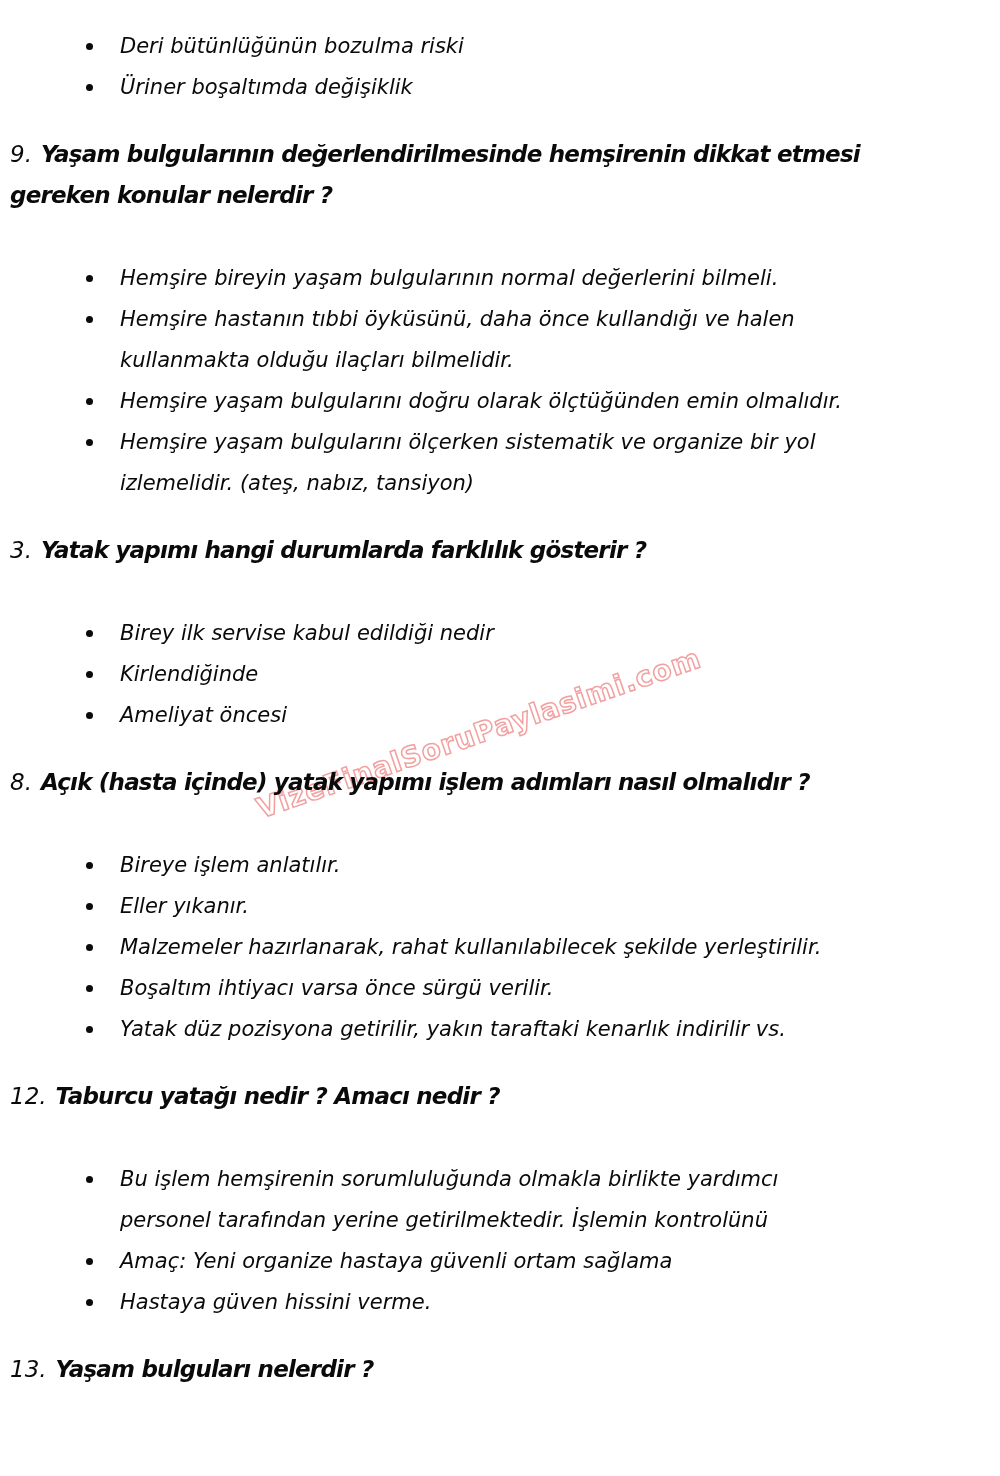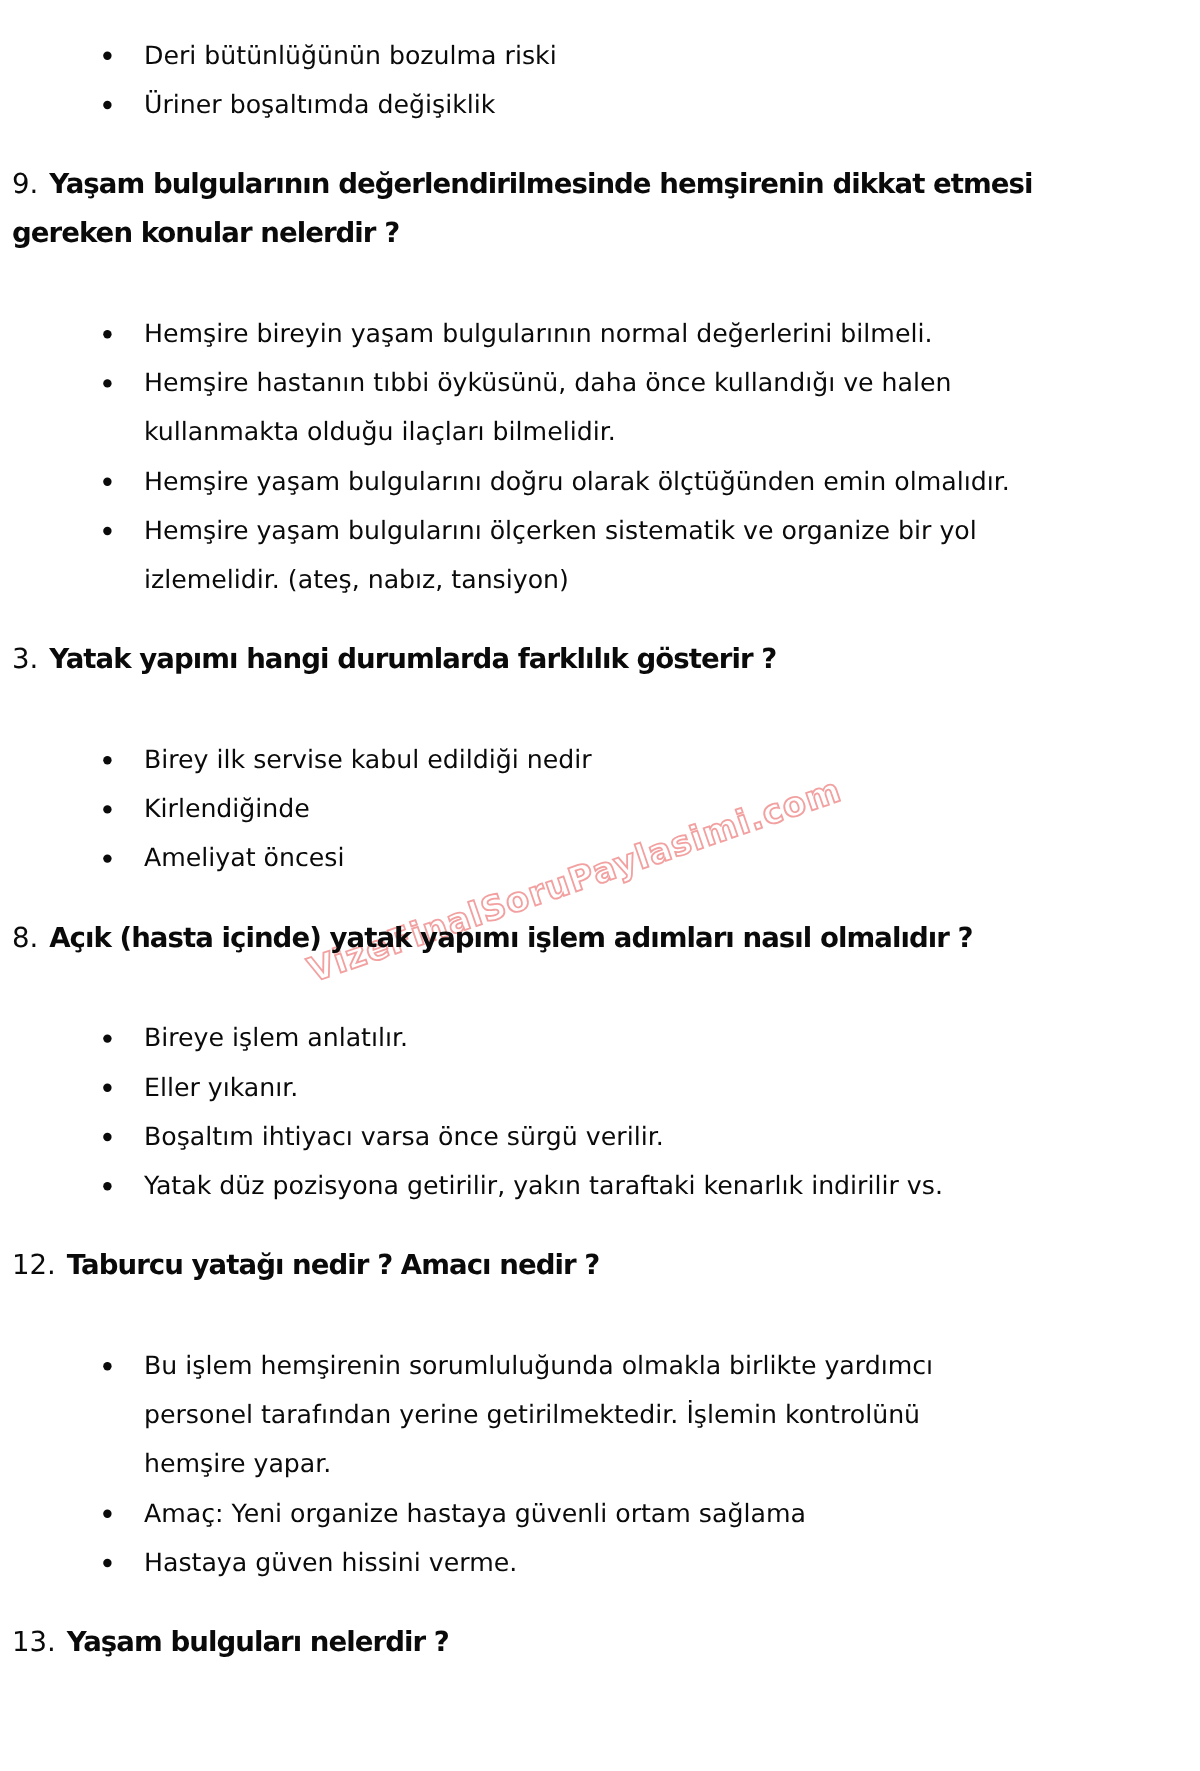--- a/index.html
+++ b/index.html
@@ -61,21 +61,21 @@
     transform-origin: 0 50%;
     font-size: 28px;
     font-weight: bold;
     letter-spacing: 1px;
     color: transparent;
     -webkit-text-stroke: 1.5px #f2a0a0;
     white-space: nowrap;
     z-index: 0;
     pointer-events: none;
   }
-  .content { position: relative; z-index: 1; }
+  .content { position: relative; z-index: 1; font-style: italic; }
 </style>
 </head>
 <body>
 
 <div class="page">
 
   <div class="watermark" style="-webkit-text-stroke: 1.5px rgb(242, 160, 160);">VizeFinalSoruPaylasimi.com</div>
 
   <div class="content">
 
@@ -143,38 +143,41 @@
       <li>
         <span class="dot"></span>
         <div class="ln">Bireye işlem anlatılır.</div>
       </li>
       <li>
         <span class="dot"></span>
         <div class="ln">Eller yıkanır.</div>
       </li>
       <li>
         <span class="dot"></span>
+        <div class="ln">Malzemeler hazırlanarak, rahat kullanılabilecek şekilde yerleştirilir.</div>
+      </li>
+      <li>
+        <span class="dot"></span>
         <div class="ln">Boşaltım ihtiyacı varsa önce sürgü verilir.</div>
       </li>
       <li>
         <span class="dot"></span>
         <div class="ln">Yatak düz pozisyona getirilir, yakın taraftaki kenarlık indirilir vs.</div>
       </li>
     </ul>
 
     <div class="heading">
       <div class="hline"><span class="qnum">12.</span><span>Taburcu yatağı nedir ? Amacı nedir ?</span></div>
     </div>
 
     <ul class="bullets">
       <li>
         <span class="dot"></span>
         <div class="ln">Bu işlem hemşirenin sorumluluğunda olmakla birlikte yardımcı</div>
         <div class="ln">personel tarafından yerine getirilmektedir. İşlemin kontrolünü</div>
-        <div class="ln">hemşire yapar.</div>
       </li>
       <li>
         <span class="dot"></span>
         <div class="ln">Amaç: Yeni organize hastaya güvenli ortam sağlama</div>
       </li>
       <li>
         <span class="dot"></span>
         <div class="ln">Hastaya güven hissini verme.</div>
       </li>
     </ul>

